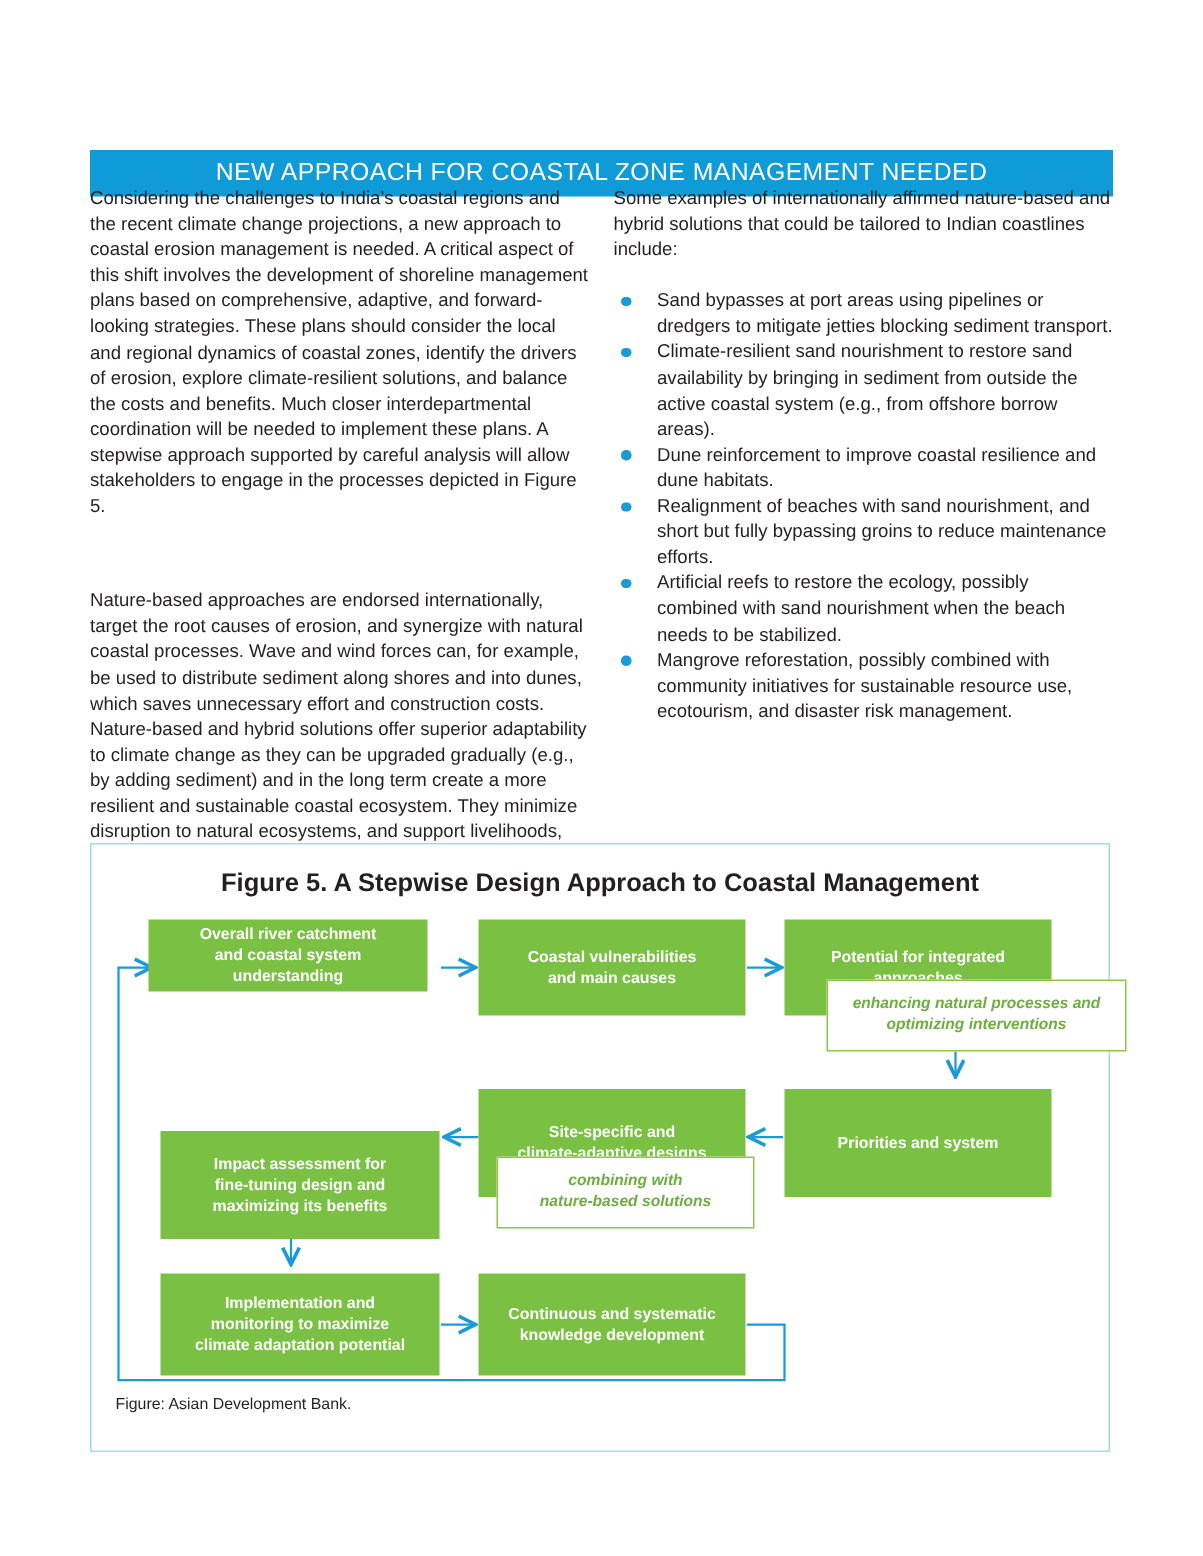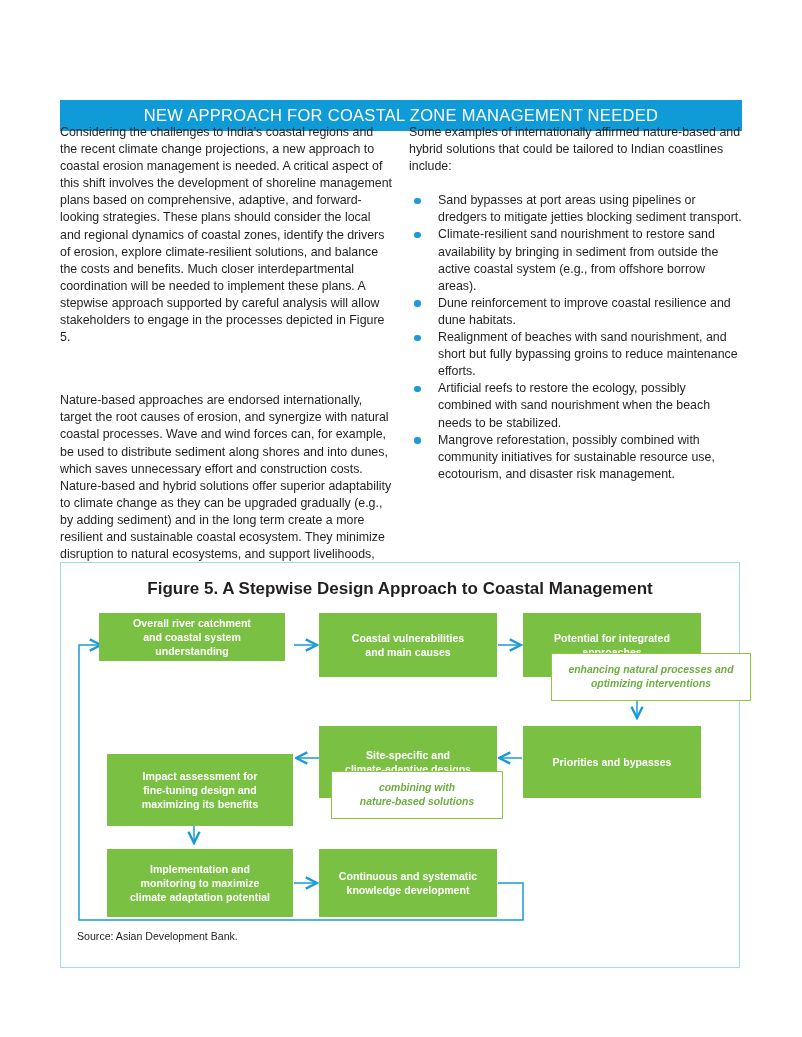--- a/index.html
+++ b/index.html
@@ -241,31 +241,31 @@
       <span>enhancing natural processes and<br>optimizing interventions</span>
     </div>
 
     <div class="gbox" style="left:46px;  top:163px; width:186px; height:72px;margin-top:28px;">
       <span>Impact assessment for<br>fine-tuning design and<br>maximizing its benefits</span>
     </div>
     <div class="gbox" style="left:258px; top:163px; width:178px; height:72px;">
       <span>Site-specific and<br>climate-adaptive designs</span>
     </div>
     <div class="gbox" style="left:462px; top:163px; width:178px; height:72px;">
-      <span>Priorities and bypasses</span>
+      <span>Priorities and system</span>
     </div>
 
     <div class="notebox" style="left:270px; top:208px; width:172px; height:48px;">
       <span>combining with<br>nature-based solutions</span>
     </div>
 
     <div class="gbox" style="left:46px;  top:286px; width:186px; height:68px;">
       <span>Implementation and<br>monitoring to maximize<br>climate adaptation potential</span>
     </div>
     <div class="gbox" style="left:258px; top:286px; width:178px; height:68px;">
       <span>Continuous and systematic<br>knowledge development</span>
     </div>
 
   </div>
 
-  <div id="figure-source">Source: Asian Development Bank.</div>
+  <div id="figure-source">Figure: Asian Development Bank.</div>
 
 </div>
 
 </body></html>

